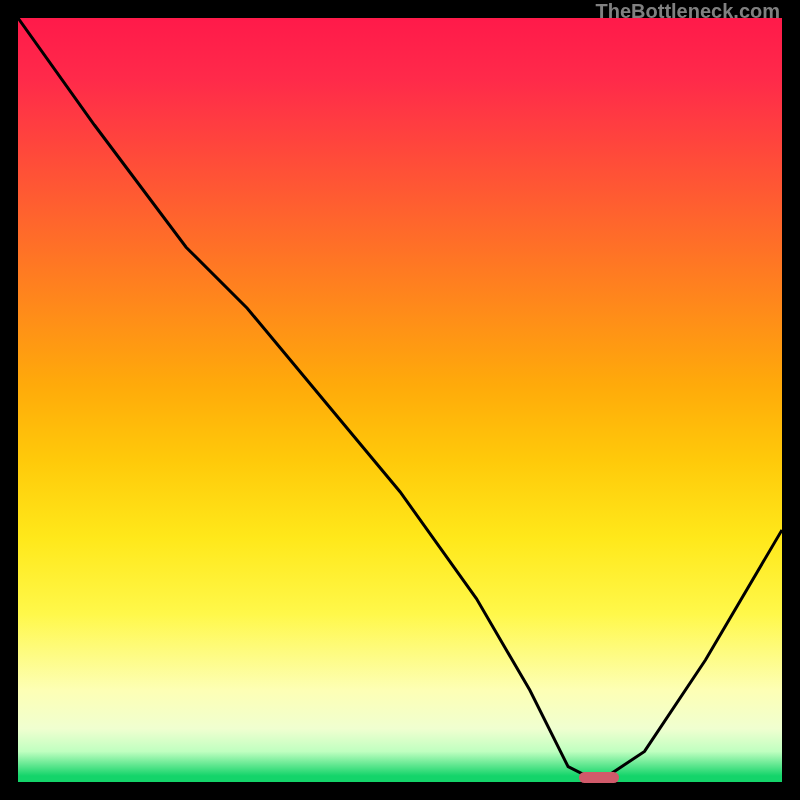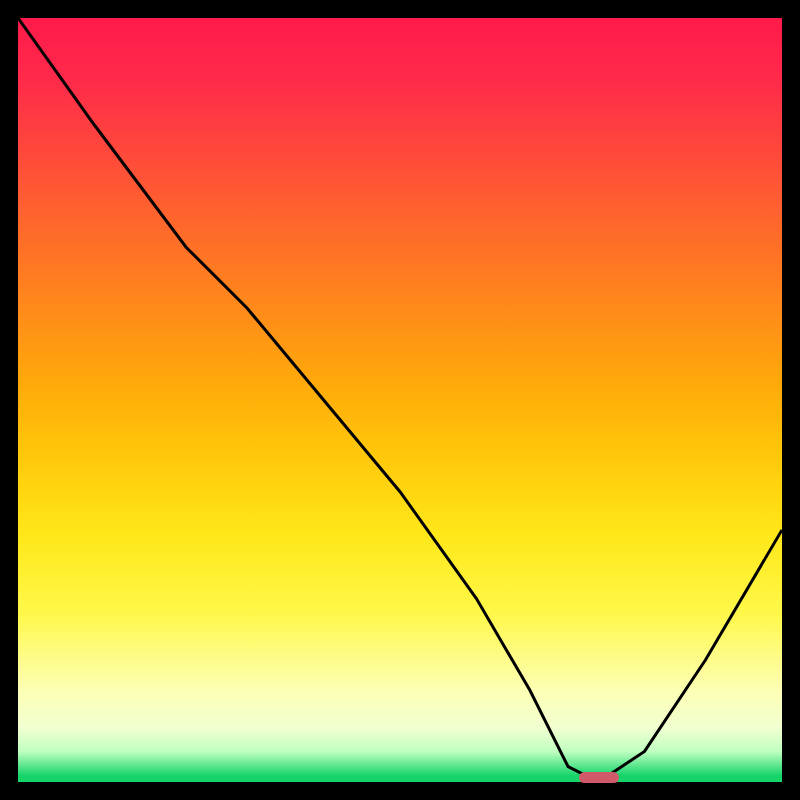--- a/index.html
+++ b/index.html
@@ -63,19 +63,20 @@
     height: 11px;
     background: #d15a6a;
     border-radius: 6px;
     z-index: 6;
   }
 </style>
 </head>
 <body>
 
 <div class="chart-container">
+  <div class="watermark">TheBottleneck.com</div>
   <div class="plot-area">
     <svg class="curve" viewBox="0 0 764 764" preserveAspectRatio="none">
       <path d="M0.0 0.0 L76.4 107.0 L168.1 229.2 L229.2 290.3 L305.6 382.0 L382.0 473.7 L458.4 580.6 L511.9 672.3 L550.1 748.7 L580.6 764.0 L626.5 733.4 L687.6 641.8 L764.0 511.9" id="curve-path" fill="none" stroke="#000" stroke-width="3"></path>
     </svg>
     <div class="minimum-marker" id="min-marker" style="left: 560.64px; top: 754px;"></div>
   </div>
 </div>
 
 </body></html>

